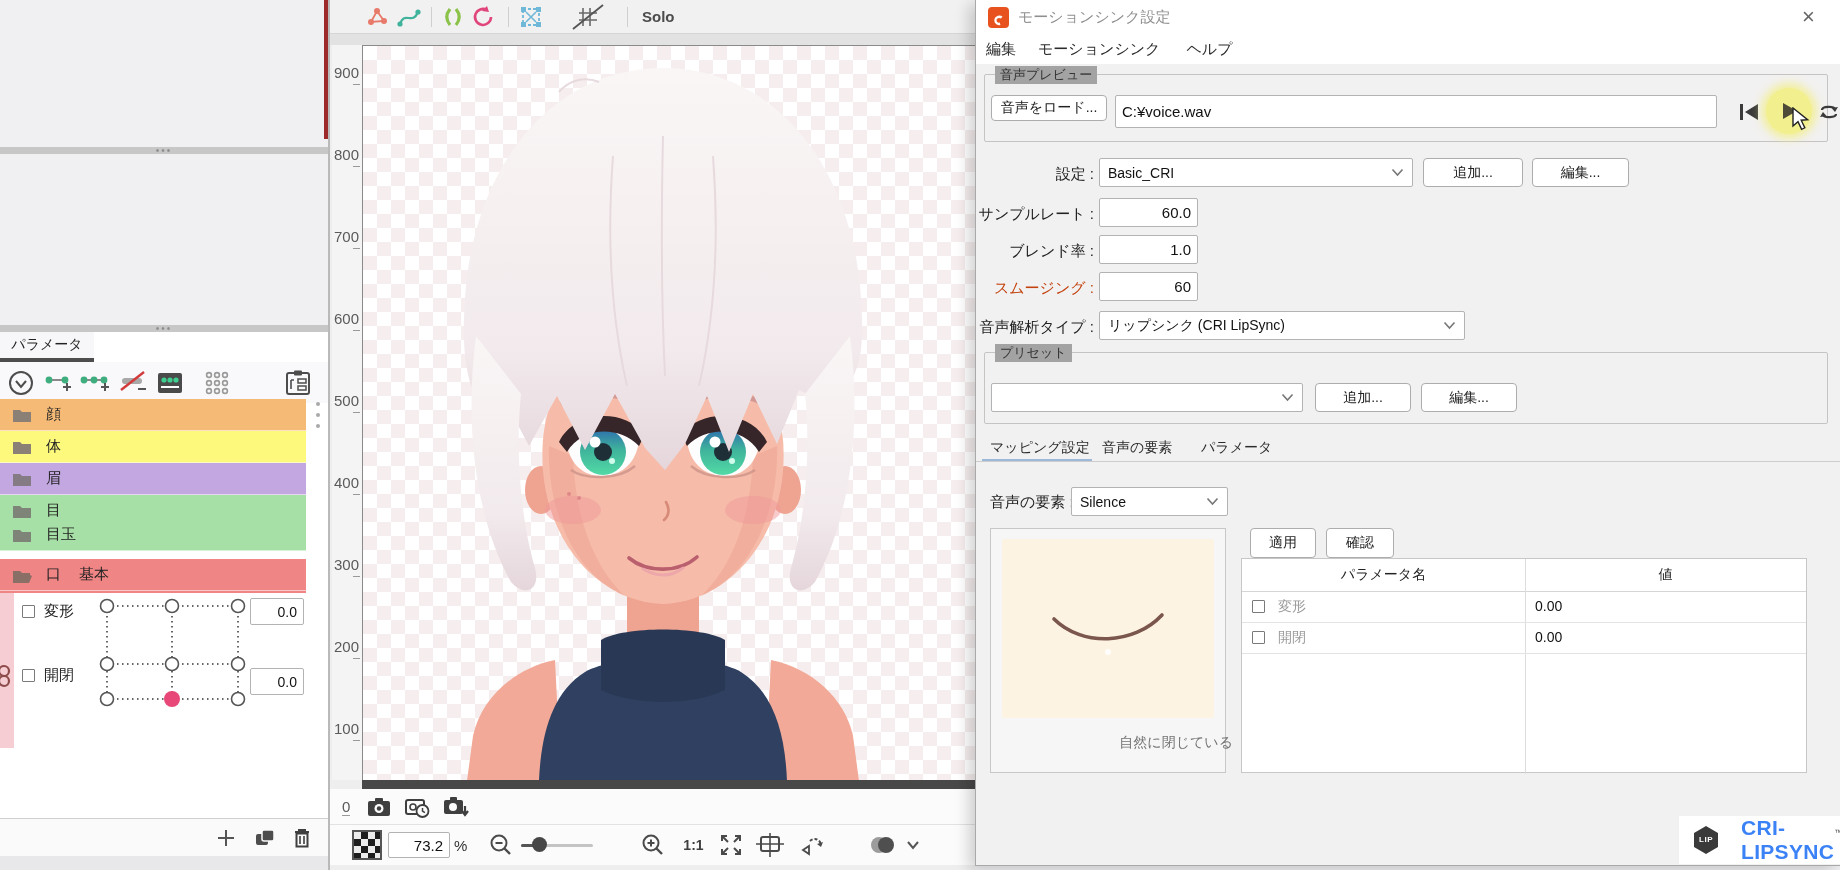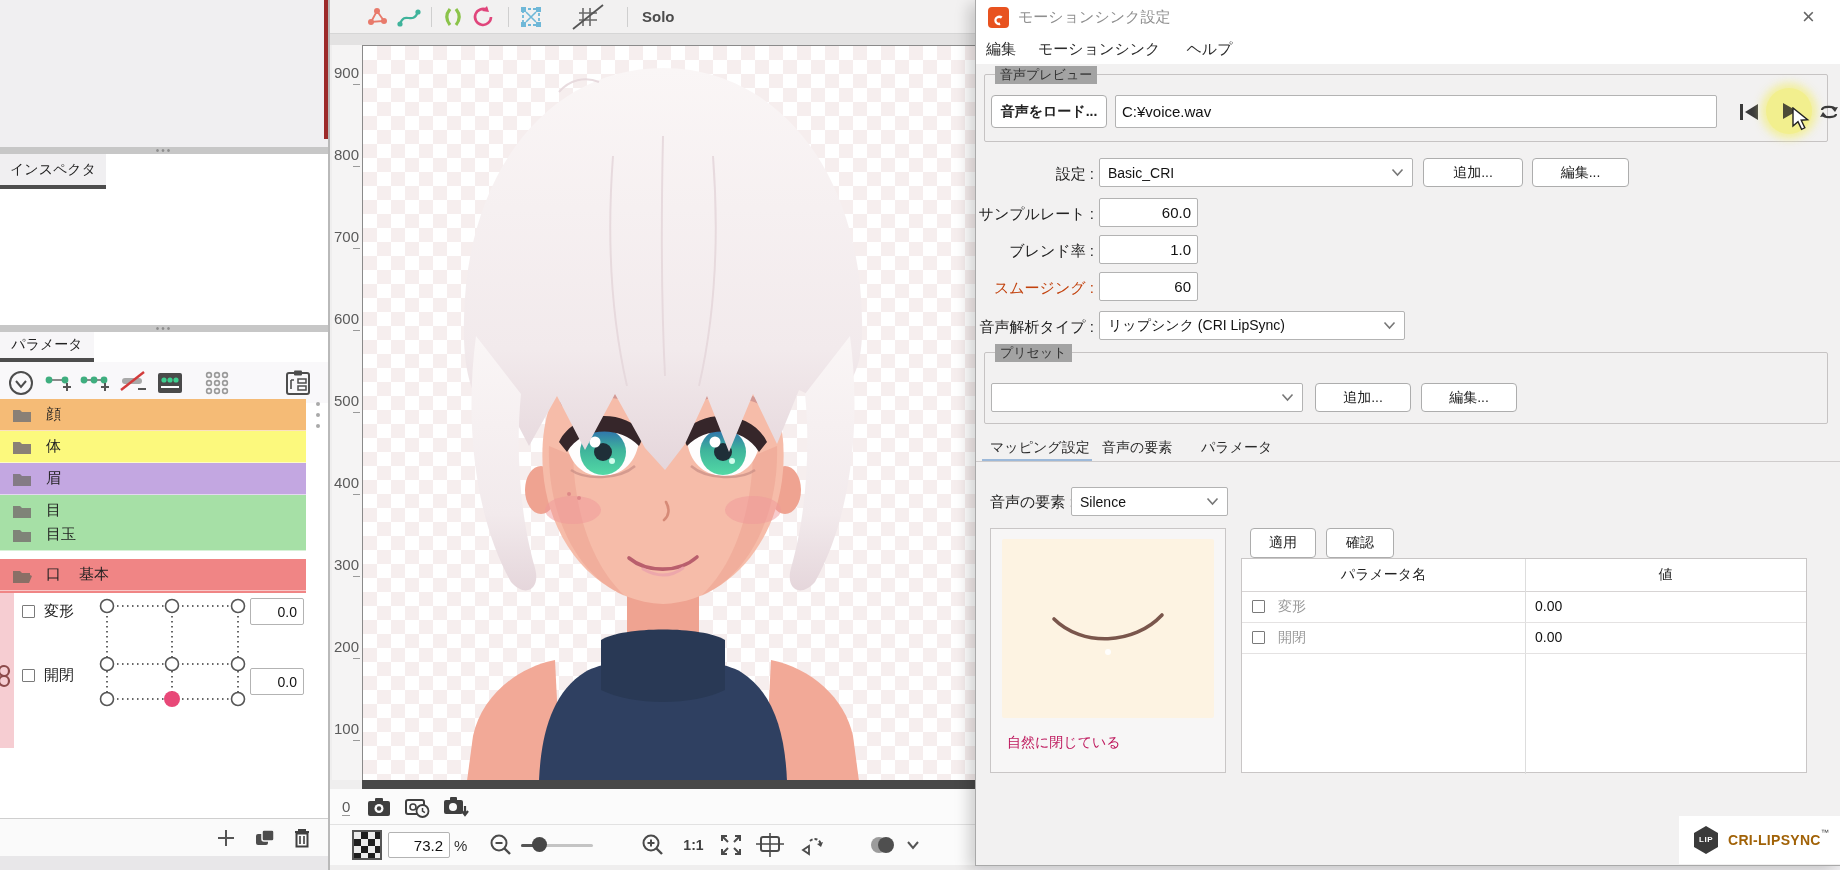--- a/index.html
+++ b/index.html
@@ -38,25 +38,20 @@
   <div class="abs" style="left:0;top:0;width:330px;height:870px;background:#f0eff1;">
 
     <div class="abs" style="left:0;top:0;width:324px;height:147px;background:#f0eff1;"></div>
     <div class="abs" style="left:324px;top:0;width:4px;height:139px;background:#9c2a2a;"></div>
     <div class="abs vdiv" style="left:328px;top:0;width:2px;height:870px;background:#b9b9b9;"></div>
 
     <div class="abs splitter" style="left:0;top:147px;width:328px;height:7px;">
         <span class="dots">•••</span>
       </div>
 
-    <div class="abs" style="left:0;top:154px;width:328px;height:171px;background:#fff;">
-      <div class="abs" style="left:0;top:0;width:106px;height:31px;background:#f0eff1;border-bottom:4px solid #4d4d4d;display:flex;align-items:center;justify-content:center;">
-        <span class="txt" style="font-size:14px;">インスペクタ</span>
-      </div>
-    </div>
 
     <div class="abs splitter" style="left:0;top:325px;width:328px;height:7px;">
         <span class="dots">•••</span>
       </div>
 
     <div class="abs" style="left:0;top:332px;width:328px;height:486px;background:#fff;">
       <div class="abs" style="left:0;top:0;width:94px;height:26px;background:#f7f6f8;border-bottom:4px solid #4d4d4d;display:flex;align-items:center;justify-content:center;">
         <span class="txt" style="font-size:14px;">パラメータ</span>
       </div>
 
@@ -509,21 +504,21 @@
     </div>
 
     <div class="abs" style="left:0;top:34px;width:864px;height:30px;background:#fff;display:flex;align-items:center;">
       <span class="tabitem" style="margin-left:10px;font-size:15px;">編集</span>
       <span class="tabitem" style="margin-left:22px;font-size:15px;">モーションシンク</span>
       <span class="tabitem" style="margin-left:26px;font-size:15px;">ヘルプ</span>
     </div>
 
     <div class="abs gb" style="left:8px;top:74px;width:844px;height:68px;">
       <span class="gl">音声プレビュー</span>
-      <div class="btn abs" style="left:6px;top:20px;width:116px;height:33px;font-weight:bold;">
+      <div class="btn abs" style="left:6px;top:20px;width:116px;height:26px;">
           <span>音声をロード...</span>
         </div>
       <input class="inp abs" style="left: 130px; top: 20px; width: 602px; height: 33px; font-size: 15px;" readonly="" value="C:¥voice.wav">
       <span class="abs ticon" style="left:752px;top:25px;">
         <svg width="24" height="24" viewBox="0 0 24 24">
             <rect x="3" y="4" width="3" height="16" fill="#3a3a3a"></rect>
             <path d="M21,4 L8,12 L21,20 Z" fill="#3a3a3a"></path>
           </svg>
         </span>
       <span class="abs" style="left: 781px; top: 13px; width: 46px; height: 46px; border-radius: 50%; box-shadow: rgba(242, 239, 142, 0.85) 0px 0px 9px 5px; background-color: rgb(242, 239, 142);"></span>
@@ -564,21 +559,21 @@
     <span class="abs" style="left:0;top:205px;width:118px;text-align:right;font-size:15px;color:#222;">サンプルレート :</span>
     <input class="inp abs" style="left: 123px; top: 198px; width: 99px; height: 29px; text-align: right; font-size: 15px;" readonly="" value="60.0">
 
     <span class="abs" style="left:0;top:242px;width:118px;text-align:right;font-size:15px;color:#222;">ブレンド率 :</span>
     <input class="inp abs" style="left: 123px; top: 235px; width: 99px; height: 29px; text-align: right; font-size: 15px;" readonly="" value="1.0">
 
     <span class="abs" style="left:0;top:279px;width:118px;text-align:right;font-size:15px;color:#c2410c;">スムージング :</span>
     <input class="inp abs" style="left: 123px; top: 272px; width: 99px; height: 29px; text-align: right; font-size: 15px;" readonly="" value="60">
 
     <span class="abs" style="left:0;top:318px;width:118px;text-align:right;font-size:15px;color:#222;">音声解析タイプ :</span>
-    <div class="sel abs" style="left:123px;top:311px;width:306px;height:29px;">
+    <div class="sel abs" style="left:123px;top:311px;width:366px;height:29px;">
       <span>リップシンク (CRI LipSync)</span>
       <svg width="13" height="9" viewBox="0 0 13 9">
           <polyline points="1.5,1.5 6.5,7 11.5,1.5" fill="none" stroke="#777" stroke-width="1.6"></polyline>
         </svg>
     </div>
 
     <div class="abs gb" style="left:8px;top:352px;width:844px;height:72px;">
       <span class="gl">プリセット</span>
       <div class="sel abs" style="left:6px;top:30px;width:312px;height:29px;">
         <span></span>
@@ -610,21 +605,21 @@
         </svg>
     </div>
 
     <div class="abs" style="left:14px;top:528px;width:236px;height:245px;background:#f7f6f6;border:1px solid #c9c6c6;box-sizing:border-box;">
       <div class="abs" style="left:11px;top:10px;width:212px;height:179px;background:#fdf3e2;border-radius:2px;">
         <svg width="212" height="179" viewBox="0 0 212 179">
           <path d="M52,80 C80,108 132,106 160,76" stroke="#7a564c" stroke-width="3.6" fill="none" stroke-linecap="round"></path>
           <circle cx="106" cy="113" r="3" fill="#fff" opacity="0.9"></circle>
         </svg>
       </div>
-      <span style="position:absolute;left:16px;top:205px;width:100%;text-align:left;font-size:14px;color:#be185d;">自然に閉じている</span>
+      <span style="position:absolute;left:8px;top:205px;width:100%;text-align:right;font-size:14px;color:#737373;">自然に閉じている</span>
     </div>
 
     <div class="btn abs" style="left:274px;top:528px;width:66px;height:30px;border-radius:4px;">
         <span>適用</span>
       </div>
     <div class="btn abs" style="left:350px;top:528px;width:68px;height:30px;border-radius:4px;">
         <span>確認</span>
       </div>
 
     <div class="abs" style="left:265px;top:558px;width:566px;height:215px;background:#fff;border:1px solid #c9c6c6;box-sizing:border-box;">
@@ -645,18 +640,18 @@
       </div>
     </div>
 
     <div class="abs" style="left:703px;top:816px;width:161px;height:48px;background:#fff;display:flex;align-items:center;">
       <span class="ticon" style="margin-left:14px;position:relative;">
         <svg width="26" height="30" viewBox="0 0 26 30">
             <polygon points="13,1 25,8 25,22 13,29 1,22 1,8" fill="#3a3a3a"></polygon>
           </svg>
         <span style="position:absolute;left:0;top:10px;width:26px;text-align:center;color:#fff;font-size:8px;font-weight:bold;letter-spacing:0.5px;">LIP</span>
       </span>
-      <span style="margin-left:9px;font-size:14px;font-weight:bold;color:#a16207;letter-spacing:0.3px;">CRI-LIPSYNC</span>
+      <span style="margin-left:22px;font-size:21px;font-weight:bold;color:#3b82f6;letter-spacing:0.3px;">CRI-LIPSYNC</span>
       <span style="font-size:8px;color:#3c3c3c;align-self:flex-start;margin-top:12px;">™</span>
     </div>
   </div>
 
 </div>
 
 </body></html>

